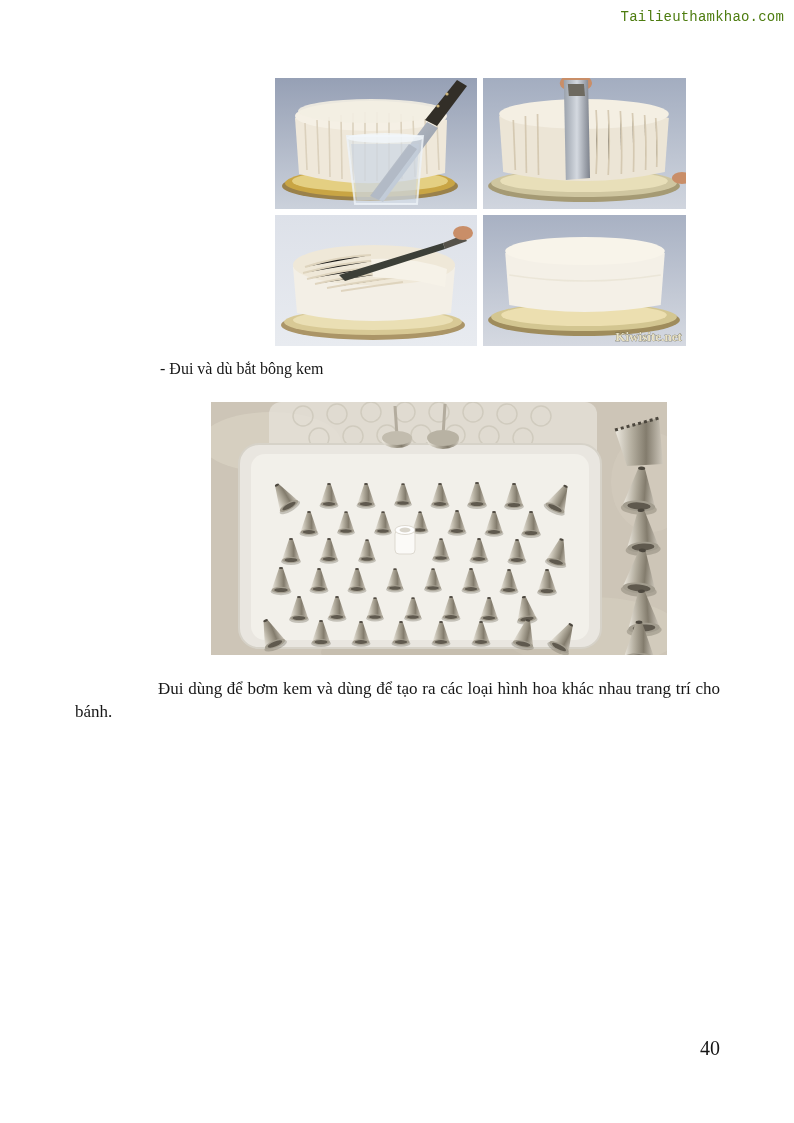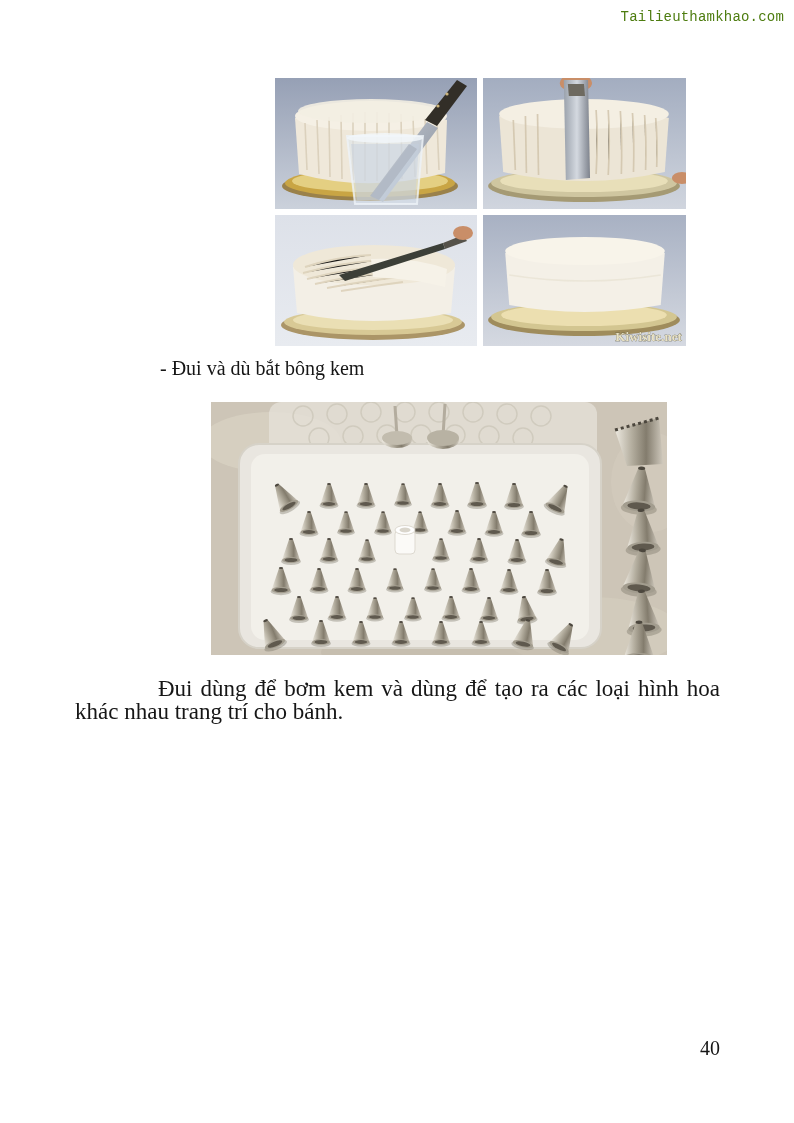--- a/index.html
+++ b/index.html
@@ -32,29 +32,29 @@
     gap: 6px;
     margin-left: 42px;
   }
   .cake-grid svg { display: block; width: 100%; height: 100%; }
   .tips-figure { left: 211px; top: 402px; width: 456px; height: 253px; }
   .tips-figure svg { display: block; width: 100%; height: 100%; }
   .caption {
     position: absolute;
     left: 75px; top: 357px;
     width: 645px;
-    font-size: 20px;
+    font-size: 16px;
     line-height: 23px;
     padding-left: 85px;
   }
   .body-para {
     position: absolute;
     left: 75px;
     width: 645px;
-    font-size: 23px;
+    font-size: 17px;
     line-height: 23px;
     text-align: justify;
     text-indent: 83px;
   }
   .para-1 { top: 677px; }
   .para-2 { top: 740px; }
   .page-number {
     position: absolute;
     top: 1037px;
     left: 700px;

